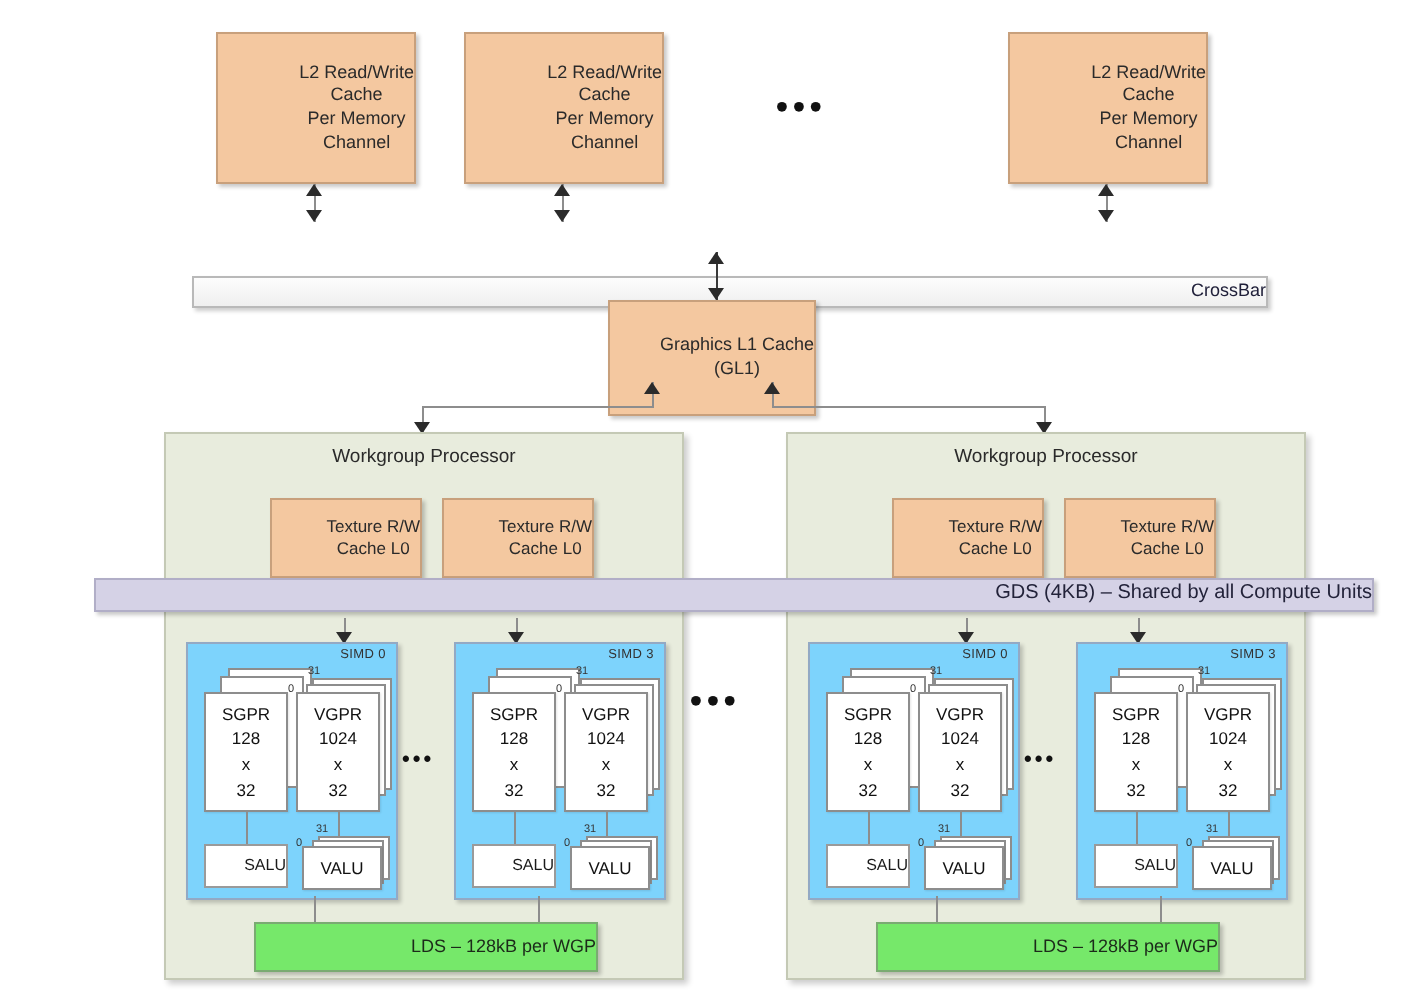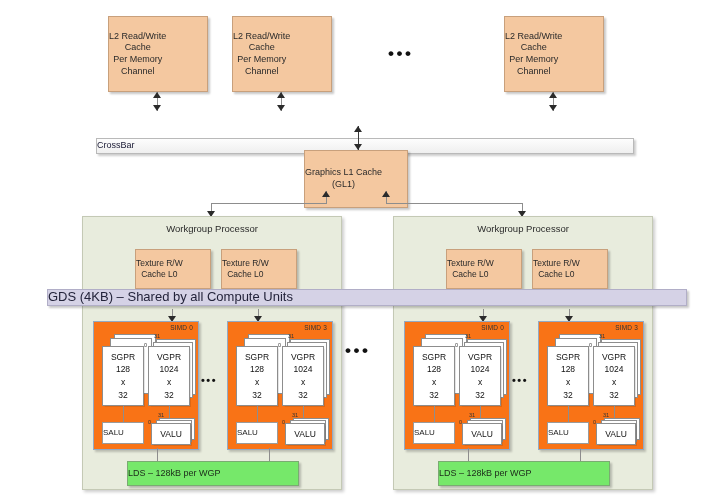--- a/index.html
+++ b/index.html
@@ -12,21 +12,21 @@
     color:#1a1a1a;
   }
   #diagram{position:absolute;inset:0;}
 
   
   .box{
     position:absolute;
     box-sizing:border-box;
     display:flex;
     align-items:center;
-    justify-content:flex-start;
+    justify-content:flex-end;
     text-align:center;
     line-height:1.28;
   }
   .orange{
     background:#f4c8a0;
     border:1px solid #c8a07c;
     box-shadow:1.5px 1.5px 2px rgba(0,0,0,0.22);
     color:#2a2a2a;
   }
   .grayband{
@@ -35,21 +35,21 @@
     box-shadow:1.5px 1.5px 2px rgba(0,0,0,0.20);
     color:#20203a;
     margin-top:28px;
   }
   .wgp{
     background:#e8ecdd;
     border:1px solid #c4c9b5;
     box-shadow:2px 2px 3px rgba(0,0,0,0.20);
   }
   .simd{
-    background:#f97316;
+    background:#7dd3fc;
     border:1px solid #93a9c4;
     box-shadow:1.5px 1.5px 2px rgba(0,0,0,0.20);
   }
   .gds{
     background:#d5d2e6;
     border:1px solid #b1aec7;
     box-shadow:1.5px 1.5px 2px rgba(0,0,0,0.22);
     color:#23233a;
   }
   .lds{
@@ -456,17 +456,17 @@
     </div>
 
     <div class="ln" style="left:74px;top:231px;width:1px;height:13px;"></div>
     <div class="ln" style="left:186px;top:231px;width:1px;height:13px;"></div>
 
     <div class="box lds" style="left:44px;top:244px;width:172px;height:25px;font-size:9px;">
       <span>LDS – 128kB per WGP</span>
     </div>
   </div>
 
-  <div class="box gds" style="left:47px;top:289px;width:640px;height:17px;font-size:13px;">
+  <div class="box gds" style="left:47px;top:289px;width:640px;height:17px;font-size:10px;">
     <span>GDS (4KB) – Shared by all Compute Units</span>
   </div>
 
 </div>
 
 </body></html>

